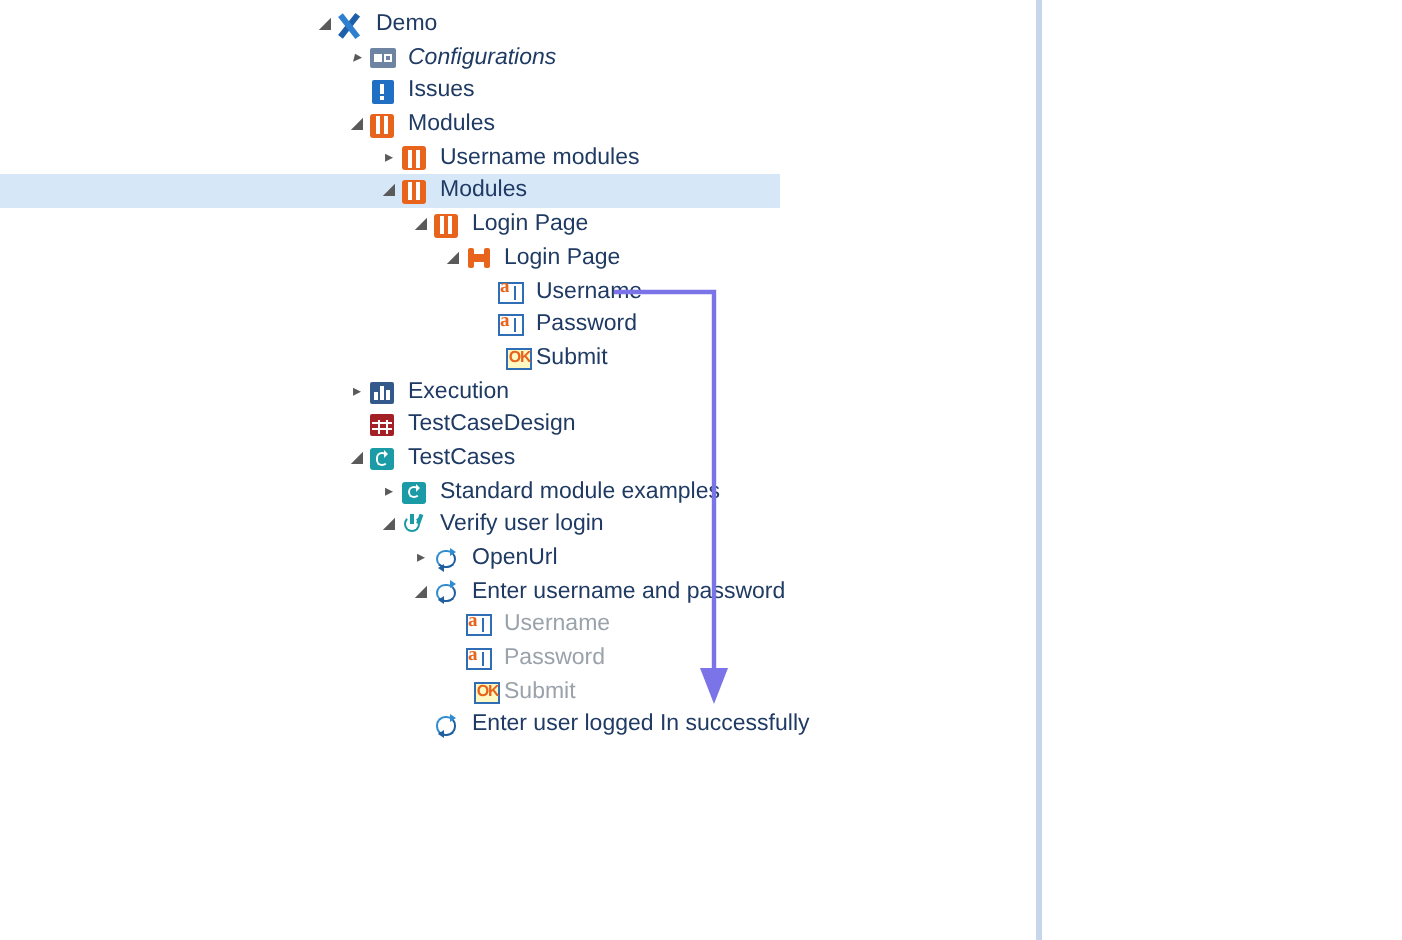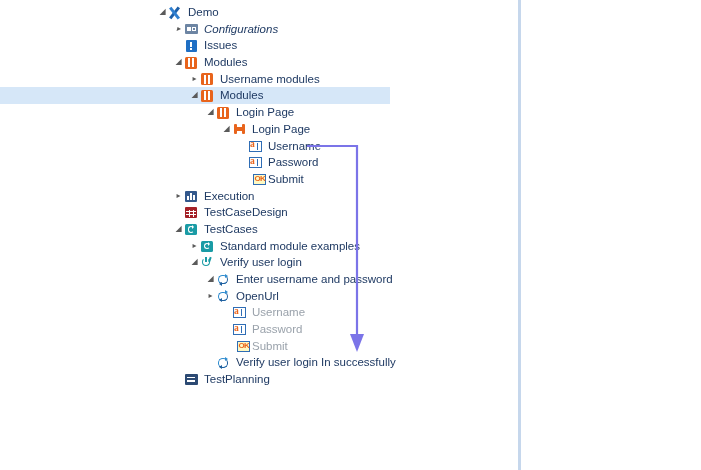--- a/index.html
+++ b/index.html
@@ -448,50 +448,49 @@
               <span class="gh1"></span>
               <span class="gh2"></span>
               <span class="gv1"></span>
               <span class="gv2"></span>
             </span></span><span class="lbl">TestCaseDesign</span></span></div>
       <div class="row"><span class="row-inner" style="margin-left: 173px;"><span class="twisty">◢</span><span class="ico"><span class="ic ic-tc"></span></span><span class="lbl">TestCases</span></span></div>
       <div class="row"><span class="row-inner" style="margin-left: 189px;"><span class="twisty">▸</span><span class="ico"><span class="ic ic-tc"></span></span><span class="lbl">Standard module examples</span></span></div>
       <div class="row"><span class="row-inner" style="margin-left: 189px;"><span class="twisty">◢</span><span class="ico"><span class="ic ic-flask">
               <span class="tick"></span>
             </span></span><span class="lbl">Verify user login</span></span></div>
+      <div class="row"><span class="row-inner" style="margin-left: 205px;"><span class="twisty">▸</span><span class="ico"><span class="ic ic-step">
+              <span class="ring"></span>
+              <span class="ring2"></span>
+              <span class="ah1"></span>
+              <span class="ah2"></span>
+            </span></span><span class="lbl">OpenUrl</span></span></div>
       <div class="row"><span class="row-inner" style="margin-left: 205px;"><span class="twisty">◢</span><span class="ico"><span class="ic ic-step">
               <span class="ring"></span>
               <span class="ring2"></span>
               <span class="ah1"></span>
               <span class="ah2"></span>
             </span></span><span class="lbl">Enter username and password</span></span></div>
-      <div class="row"><span class="row-inner" style="margin-left: 205px;"><span class="twisty">▸</span><span class="ico"><span class="ic ic-step">
-              <span class="ring"></span>
-              <span class="ring2"></span>
-              <span class="ah1"></span>
-              <span class="ah2"></span>
-            </span></span><span class="lbl">OpenUrl</span></span></div>
       <div class="row"><span class="row-inner" style="margin-left: 221px;"><span class="twisty none"></span><span class="ico"><span class="ic ic-field">
               <span class="a">a</span>
               <span class="caret"></span>
             </span></span><span class="lbl muted">Username</span></span></div>
       <div class="row"><span class="row-inner" style="margin-left: 221px;"><span class="twisty none"></span><span class="ico"><span class="ic ic-field">
               <span class="a">a</span>
               <span class="caret"></span>
             </span></span><span class="lbl muted">Password</span></span></div>
       <div class="row"><span class="row-inner" style="margin-left: 221px;"><span class="twisty none"></span><span class="ico"><span class="ic ic-btn">
               <span class="ok">OK</span>
             </span></span><span class="lbl muted">Submit</span></span></div>
       <div class="row"><span class="row-inner" style="margin-left: 205px;"><span class="twisty none"></span><span class="ico"><span class="ic ic-step">
               <span class="ring"></span>
               <span class="ring2"></span>
               <span class="ah1"></span>
               <span class="ah2"></span>
-            </span></span><span class="lbl">Verify user login In successfully</span></span></div>
-      <div class="row"><span class="row-inner" style="margin-left: 173px;"><span class="twisty none"></span><span class="ico"><span class="ic ic-plan"></span></span><span class="lbl">TestPlanning</span></span></div>
+            </span></span><span class="lbl">Enter user logged In successfully</span></span></div>
     </div>
 
   <svg id="annot-arrow" viewBox="0 0 518 470" width="518" height="470">
     <path id="annot-path" fill="none" stroke="#7b74e8" stroke-width="2.2" d="M307,146 L357,146 L357,336"></path>
     <polygon id="annot-head" fill="#7b74e8" points="357,352 350,334 364,334"></polygon>
   </svg>
 </div>
 
 <div class="panel-divider"></div>
 

